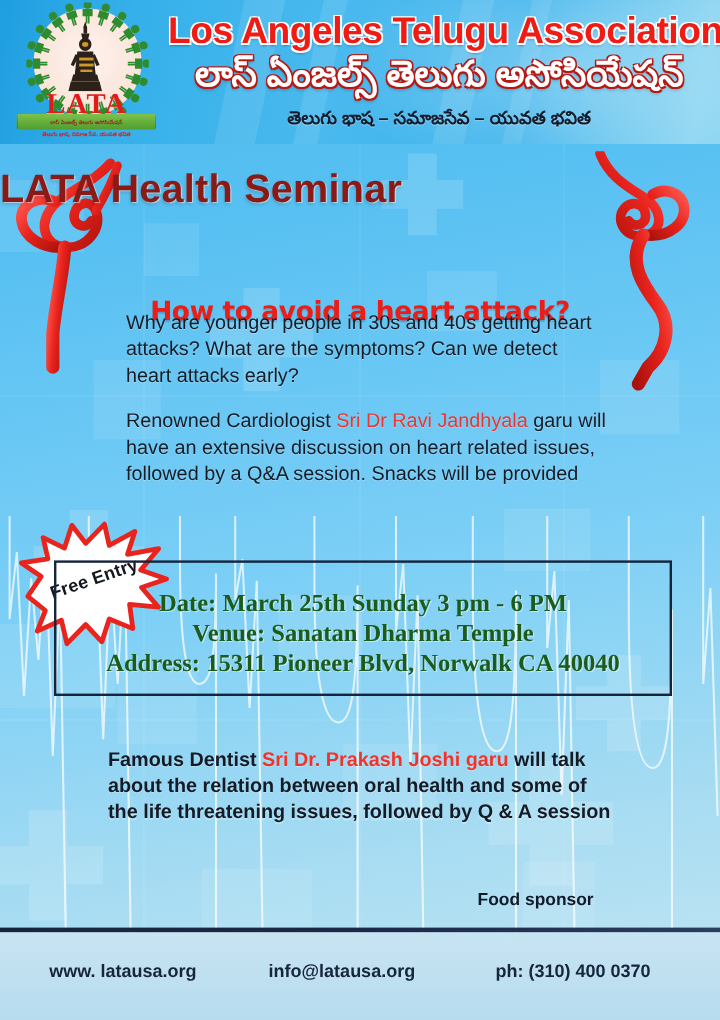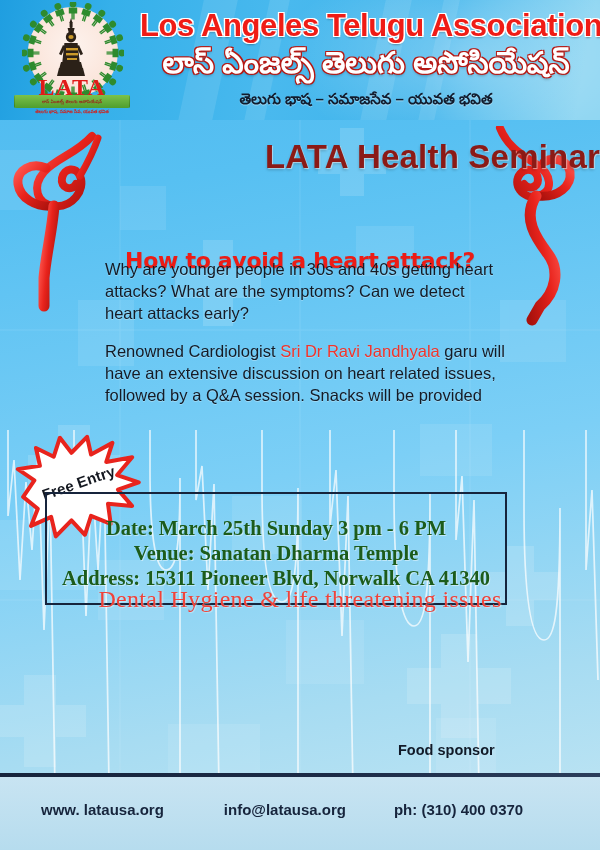--- a/index.html
+++ b/index.html
@@ -112,21 +112,21 @@
   }
 
   
   .ribbon { position:absolute; pointer-events:none; }
   #ribbon-left  { left:6px;  top:128px; width:120px; height:190px; }
   #ribbon-right { left:470px; top:126px; width:126px; height:200px; }
 
   
   .seminar-title {
     position:absolute; left:0; top:138px; width:600px;
-    text-align:right;
+    text-align:left;
     font-weight:bold; font-size:33px; letter-spacing:0.2px;
     color:#8b1a16;
     text-shadow:1px 1px 1px rgba(255,255,255,0.55), 0 2px 3px rgba(0,0,0,0.22);
   }
   .seminar-sub {
     position:absolute; left:0; top:208px; width:600px;
     text-align:center;
     font-family:"DejaVu Sans", sans-serif;
     font-weight:bold; font-size:22px; letter-spacing:-0.3px;
     color:#ec1c16;
@@ -152,21 +152,21 @@
   #free-burst .burst-text {
     position:absolute; inset:0;
     display:flex; align-items:center; justify-content:center;
     font-weight:bold; font-size:15px; color:#13171f;
     padding-bottom:4px;
     letter-spacing:0.2px;
   }
 
   
   #details-box {
-    position:absolute; left:45px; top:492px; width:462px; height:113px;
+    position:absolute; left:45px; top:467px; width:515px; height:113px;
     border:2.5px solid #16243c;
     background:transparent;
   }
   #details-box .d-line {
     text-align:center;
     font-family:"Liberation Serif", serif;
     font-weight:bold; font-size:20.5px; line-height:25px;
     color:#1c5c1b;
     text-shadow:1px 1px 0 rgba(255,255,255,0.45);
     white-space:nowrap;
@@ -235,21 +235,21 @@
     background:linear-gradient(180deg,#c8e4f2 0%, #bfe0f0 50%, #b6dcee 100%);
   }
   #footer .f-row {
     position:absolute; left:0; top:24px; width:600px;
     display:flex; align-items:center;
     font-weight:bold; font-size:15px; color:#16243c;
   }
   #footer .f-item { white-space:nowrap; }
   #f-web   { margin-left:41px; }
   #f-mail  { margin-left:60px; }
-  #f-phone { margin-left:48px; }
+  #f-phone { margin-left:67px; }
 </style>
 </head>
 <body>
 
 <div id="flyer">
 
   <div class="bg-layer">
     
     <svg width="600" height="850" viewBox="0 0 600 850">
       <g fill="#ffffff" opacity="0.14">
@@ -468,25 +468,25 @@
                L110,24 L98,40 L124,44 L104,56 L122,70 L100,70 L108,90 L86,80 L82,100
                L66,86 L54,102 L46,84 L26,94 L28,74 L6,76 L18,62 Z" fill="#ffffff" stroke="#e8241d" stroke-width="4" stroke-linejoin="round"></path>
     </svg>
     <div class="burst-text">Free Entry</div>
   </div>
 
   <div id="details-box">
     <div id="details-inner">
       <div class="d-line">Date: March 25th Sunday 3 pm - 6 PM</div>
       <div class="d-line">Venue: Sanatan Dharma Temple</div>
-      <div class="d-line">Address: 15311 Pioneer Blvd, Norwalk CA 41340</div>
+      <div class="d-line">Address: 15311 Pioneer Blvd, Norwalk CA 40040</div>
     </div>
   </div>
 
-  <div class="dental-title">Dental Hygiene &amp; life threatening issues</div>
+  <div id="para3"><span>Famous Dentist </span><span class="hl-red">Sri Dr. Prakash Joshi garu</span><span> will talk about the relation between oral health and some of the life threatening issues, followed by Q &amp; A session</span></div>
 
   <div class="sponsor-label">Food sponsor</div>
 
   <div id="footer-rule"></div>
   <div id="footer">
     <div class="f-row">
       <span class="f-item" id="f-web">www. latausa.org</span>
       <span class="f-item" id="f-mail">info@latausa.org</span>
       <span class="f-item" id="f-phone">ph: (310) 400 0370</span>
     </div>

